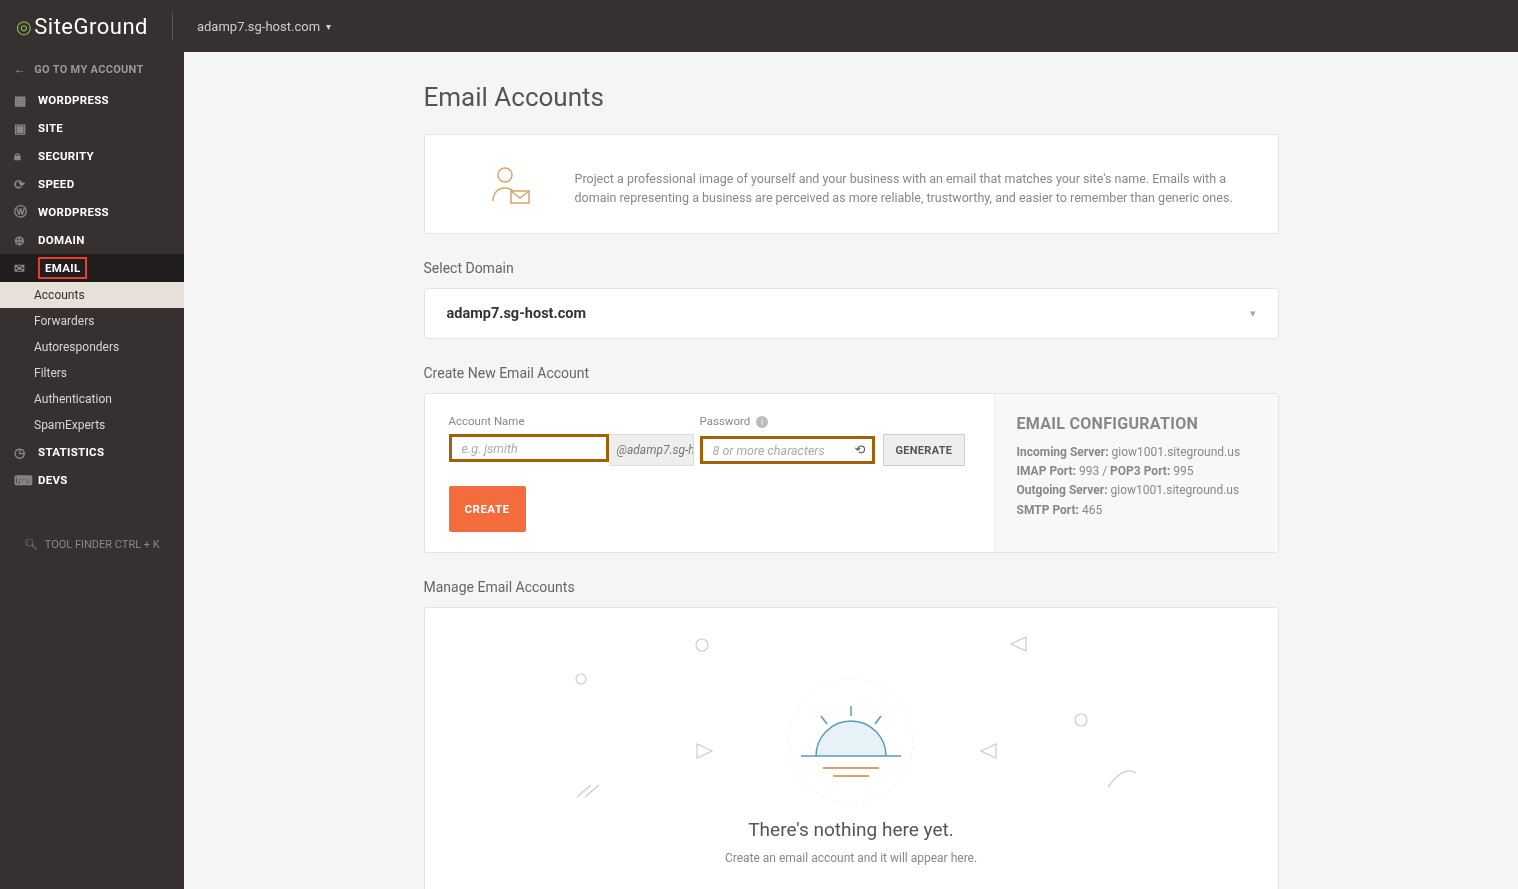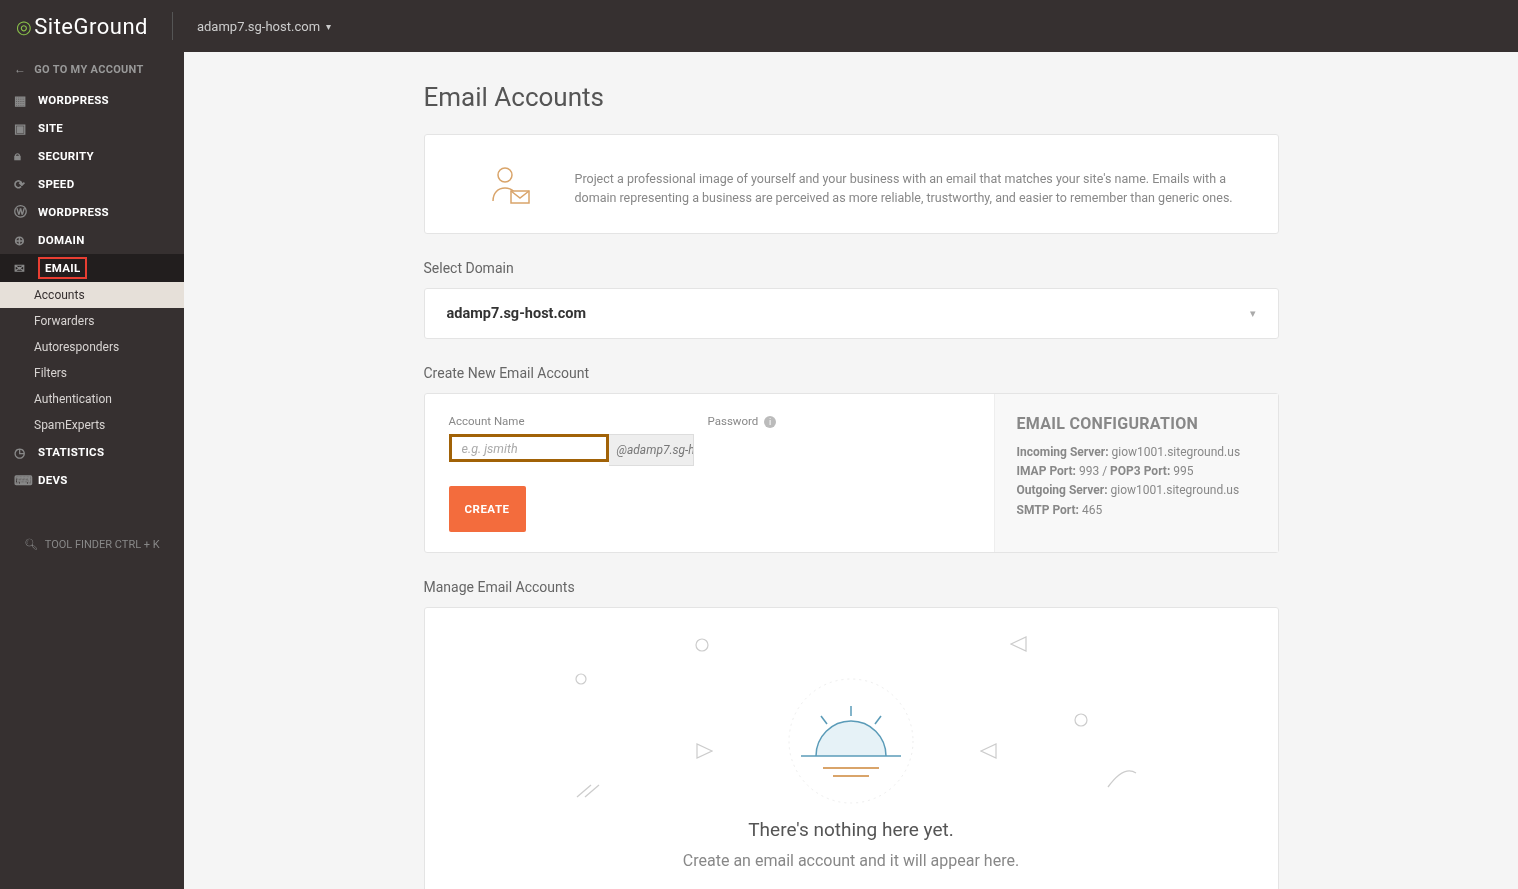--- a/index.html
+++ b/index.html
@@ -31,41 +31,41 @@
 .info-icon { width:60px; margin-right:30px; flex-shrink:0; }
 .info-text { font-size:12.5px; color:#888; line-height:1.5; }
 
 .section-label { font-size:14px; color:#666; margin:26px 0 12px 0; font-weight:400; }
 .domain-select { display:flex; align-items:center; justify-content:space-between; padding:16px 22px; cursor:pointer; }
 .domain-select .dn { font-weight:bold; font-size:14.5px; color:#333; }
 .domain-select .dd-chev { color:#aaa; font-size:11px; }
 
 .create-card { display:flex; }
 .form-area { flex:1; padding:20px 24px; }
-.field-row { display:flex; gap:14px; margin-bottom:20px; }
+.field-row { display:flex; gap:6px; margin-bottom:20px; }
 .field { display:flex; flex-direction:column; }
 .field-label { font-size:11.5px; color:#888; margin-bottom:6px; }
 .input-group { display:flex; }
 .txt { height:28px; border:3px solid #a16207; padding:0 10px; font-size:12.5px; color:#555; }
 .txt::placeholder { color:#aaa; font-style:italic; }
 .addon { height:32px; background:#eee; border:1px solid #ddd; border-left:none; display:flex; align-items:center; padding:0 8px; font-size:12px; color:#777; font-style:italic; max-width:85px; overflow:hidden; white-space:nowrap; }
 .pwd-wrap { position:relative; display:flex; gap:8px; align-items:center; }
 .pwd-input { width:175px; }
 .refresh-icon { color:#555; cursor:pointer; font-size:13px; position:absolute; right:100px; top:8px; }
 .gen-btn { height:32px; padding:0 12px; background:#eee; border:1px solid #ccc; color:#555; font-size:11px; font-weight:bold; letter-spacing:0.3px; cursor:pointer; }
 .create-btn { height:46px; padding:0 16px; background:#f36c3d; color:#fff; border:none; font-size:11.5px; font-weight:bold; letter-spacing:0.5px; cursor:pointer; border-radius:2px; }
 
 .config-panel { width:284px; background:#f8f8f8; border-left:1px solid #eee; padding:20px 22px; font-size:12px; color:#888; }
 .config-title { font-size:16px; font-weight:bold; color:#888; letter-spacing:0.3px; margin-bottom:10px; }
 .config-line { line-height:1.6; }
 .config-line b { color:#888; }
 
 .manage-card { padding:30px 40px 32px 40px; text-align:center; position:relative; min-height:280px; }
 .empty-title { font-size:19px; color:#555; margin-top:180px; margin-bottom:10px; }
-.empty-sub { font-size:16px; color:#888; }
+.empty-sub { font-size:12px; color:#888; }
 .deco { position:absolute; color:#ccc; }
 .deco svg { display:block; }
 .sun-graphic { position:absolute; left:50%; top:68px; transform:translateX(-50%); }
 
 .info-q { display:inline-flex; width:12px; height:12px; border-radius:50%; background:#bbb; color:#fff; font-size:9px; align-items:center; justify-content:center; margin-left:3px; }
 </style>
 </head>
 <body>
 
 <div class="topbar">
@@ -167,20 +167,25 @@
             <div class="input-group">
               <input class="txt" style="width: 160px;" placeholder="e.g. jsmith">
               <span class="addon">@adamp7.sg-h...</span>
             </div>
           </div>
           <div class="field">
             <span class="field-label">
               <span>Password</span>
               <span class="info-q">i</span>
             </span>
+            <div class="pwd-wrap">
+              <input class="txt pwd-input" type="password" placeholder="8 or more characters" style="">
+              <span class="refresh-icon">⟲</span>
+              <button class="gen-btn">GENERATE</button>
+            </div>
           </div>
         </div>
         <button class="create-btn">CREATE</button>
       </div>
       <div class="config-panel">
         <div class="config-title">EMAIL CONFIGURATION</div>
         <div class="config-line"><b>Incoming Server:</b> <span>giow1001.siteground.us</span></div>
         <div class="config-line"><b>IMAP Port:</b> <span>993</span> / <b>POP3 Port:</b> <span>995</span></div>
         <div class="config-line"><b>Outgoing Server:</b> <span>giow1001.siteground.us</span></div>
         <div class="config-line"><b>SMTP Port:</b> <span>465</span></div>

